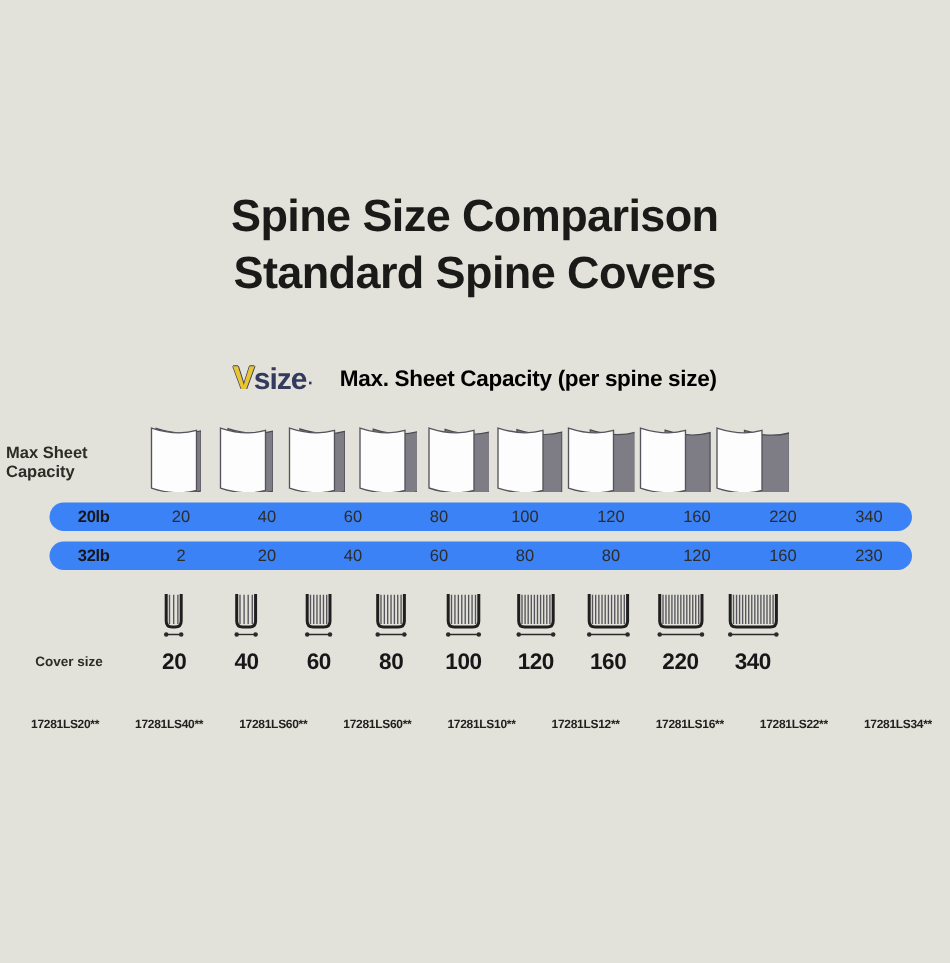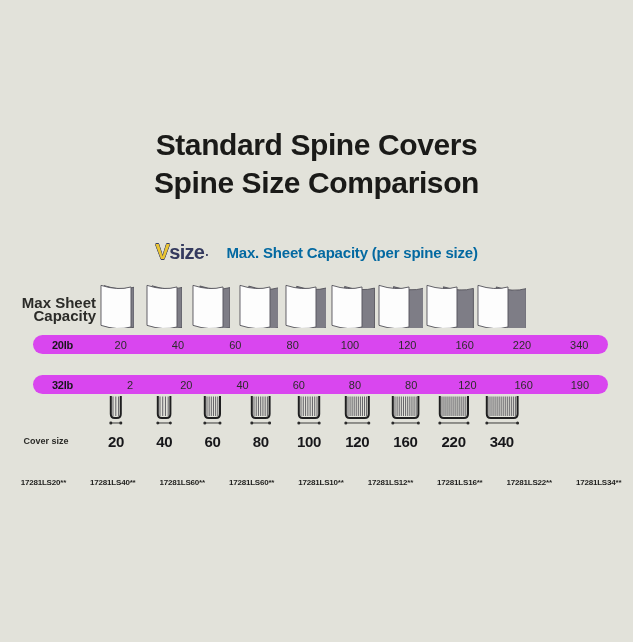--- a/index.html
+++ b/index.html
@@ -65,21 +65,21 @@
   }
   .logo-dot {
     color: #343a5e;
     font-size: 12px;
     margin-left: 1px;
     line-height: 1;
   }
   .subhead-text {
     font-size: 15px;
     font-weight: 800;
-    color: #0369a1;
+    color: #000000;
     letter-spacing: -0.2px;
   }
 
   
   .grid-row {
     position: absolute;
     left: 0;
     width: 526px;
     display: flex;
     align-items: center;
@@ -112,40 +112,40 @@
     justify-content: center;
     height: 52px;
   }
   .book-svg { display: block; }
 
   .maxsheet-label {
     position: absolute;
     left: 4px;
     top: 296px;
     width: 92px;
-    text-align: right;
-    font-size: 15px;
+    text-align: left;
+    font-size: 11px;
     font-weight: 700;
     color: #2b2b28;
     line-height: 13px;
   }
 
   
   .pill-row {
     position: absolute;
     left: 33px;
     width: 575px;
     height: 19px;
-    background: #d946ef;
+    background: #3b82f6;
     border-radius: 10px;
     display: flex;
     align-items: center;
   }
   #pill-20 { top: 335px; }
-  #pill-32 { top: 375px; gap: 10px; }
+  #pill-32 { top: 361px; }
   .pill-label {
     width: 59px;
     flex: 0 0 59px;
     text-align: center;
     font-size: 11px;
     font-weight: 800;
     color: #17171a;
     letter-spacing: -0.2px;
   }
   .pill-cells {
@@ -194,22 +194,22 @@
     color: #1f1f1d;
     letter-spacing: -0.2px;
     white-space: nowrap;
     margin-left: 24px;
   }
 </style>
 </head>
 <body>
 
 <div class="title-block">
+  <div class="title-line">Spine Size Comparison</div>
   <div class="title-line">Standard Spine Covers</div>
-  <div class="title-line">Spine Size Comparison</div>
 </div>
 
 <div class="subhead-row">
   <div class="logo">
     <span class="logo-v">V</span>
       <span class="logo-word">size</span>
       <span class="logo-dot">·</span>
   </div>
   <div class="subhead-text">Max. Sheet Capacity (per spine size)</div>
 </div>
@@ -298,21 +298,21 @@
   <div class="pill-label">32lb</div>
   <div class="pill-cells" id="cells-32">
       <div class="pill-cell">2</div>
       <div class="pill-cell">20</div>
       <div class="pill-cell">40</div>
       <div class="pill-cell">60</div>
       <div class="pill-cell">80</div>
       <div class="pill-cell">80</div>
       <div class="pill-cell">120</div>
       <div class="pill-cell">160</div>
-      <div class="pill-cell">190</div>
+      <div class="pill-cell">230</div>
     </div>
 </div>
 
 <div class="grid-row" id="spine-row">
   <div class="rowlabel">&nbsp;</div>
   <div class="cells" id="spine-cells">
       <div class="cell spine-cell">
         <svg width="17.6" height="34" viewBox="0 0 17.6 34">
           <path d="M 3.8000000000000007 2 L 3.8000000000000007 20 Q 3.8000000000000007 24 7.800000000000001 24 L 9.8 24 Q 13.8 24 13.8 20 L 13.8 2" fill="none" stroke="#1f1f20" stroke-width="2"></path>
           <line x1="6.000000000000001" y1="2.5" x2="6.000000000000001" y2="22" stroke="#55545a" stroke-width="0.9"></line>

